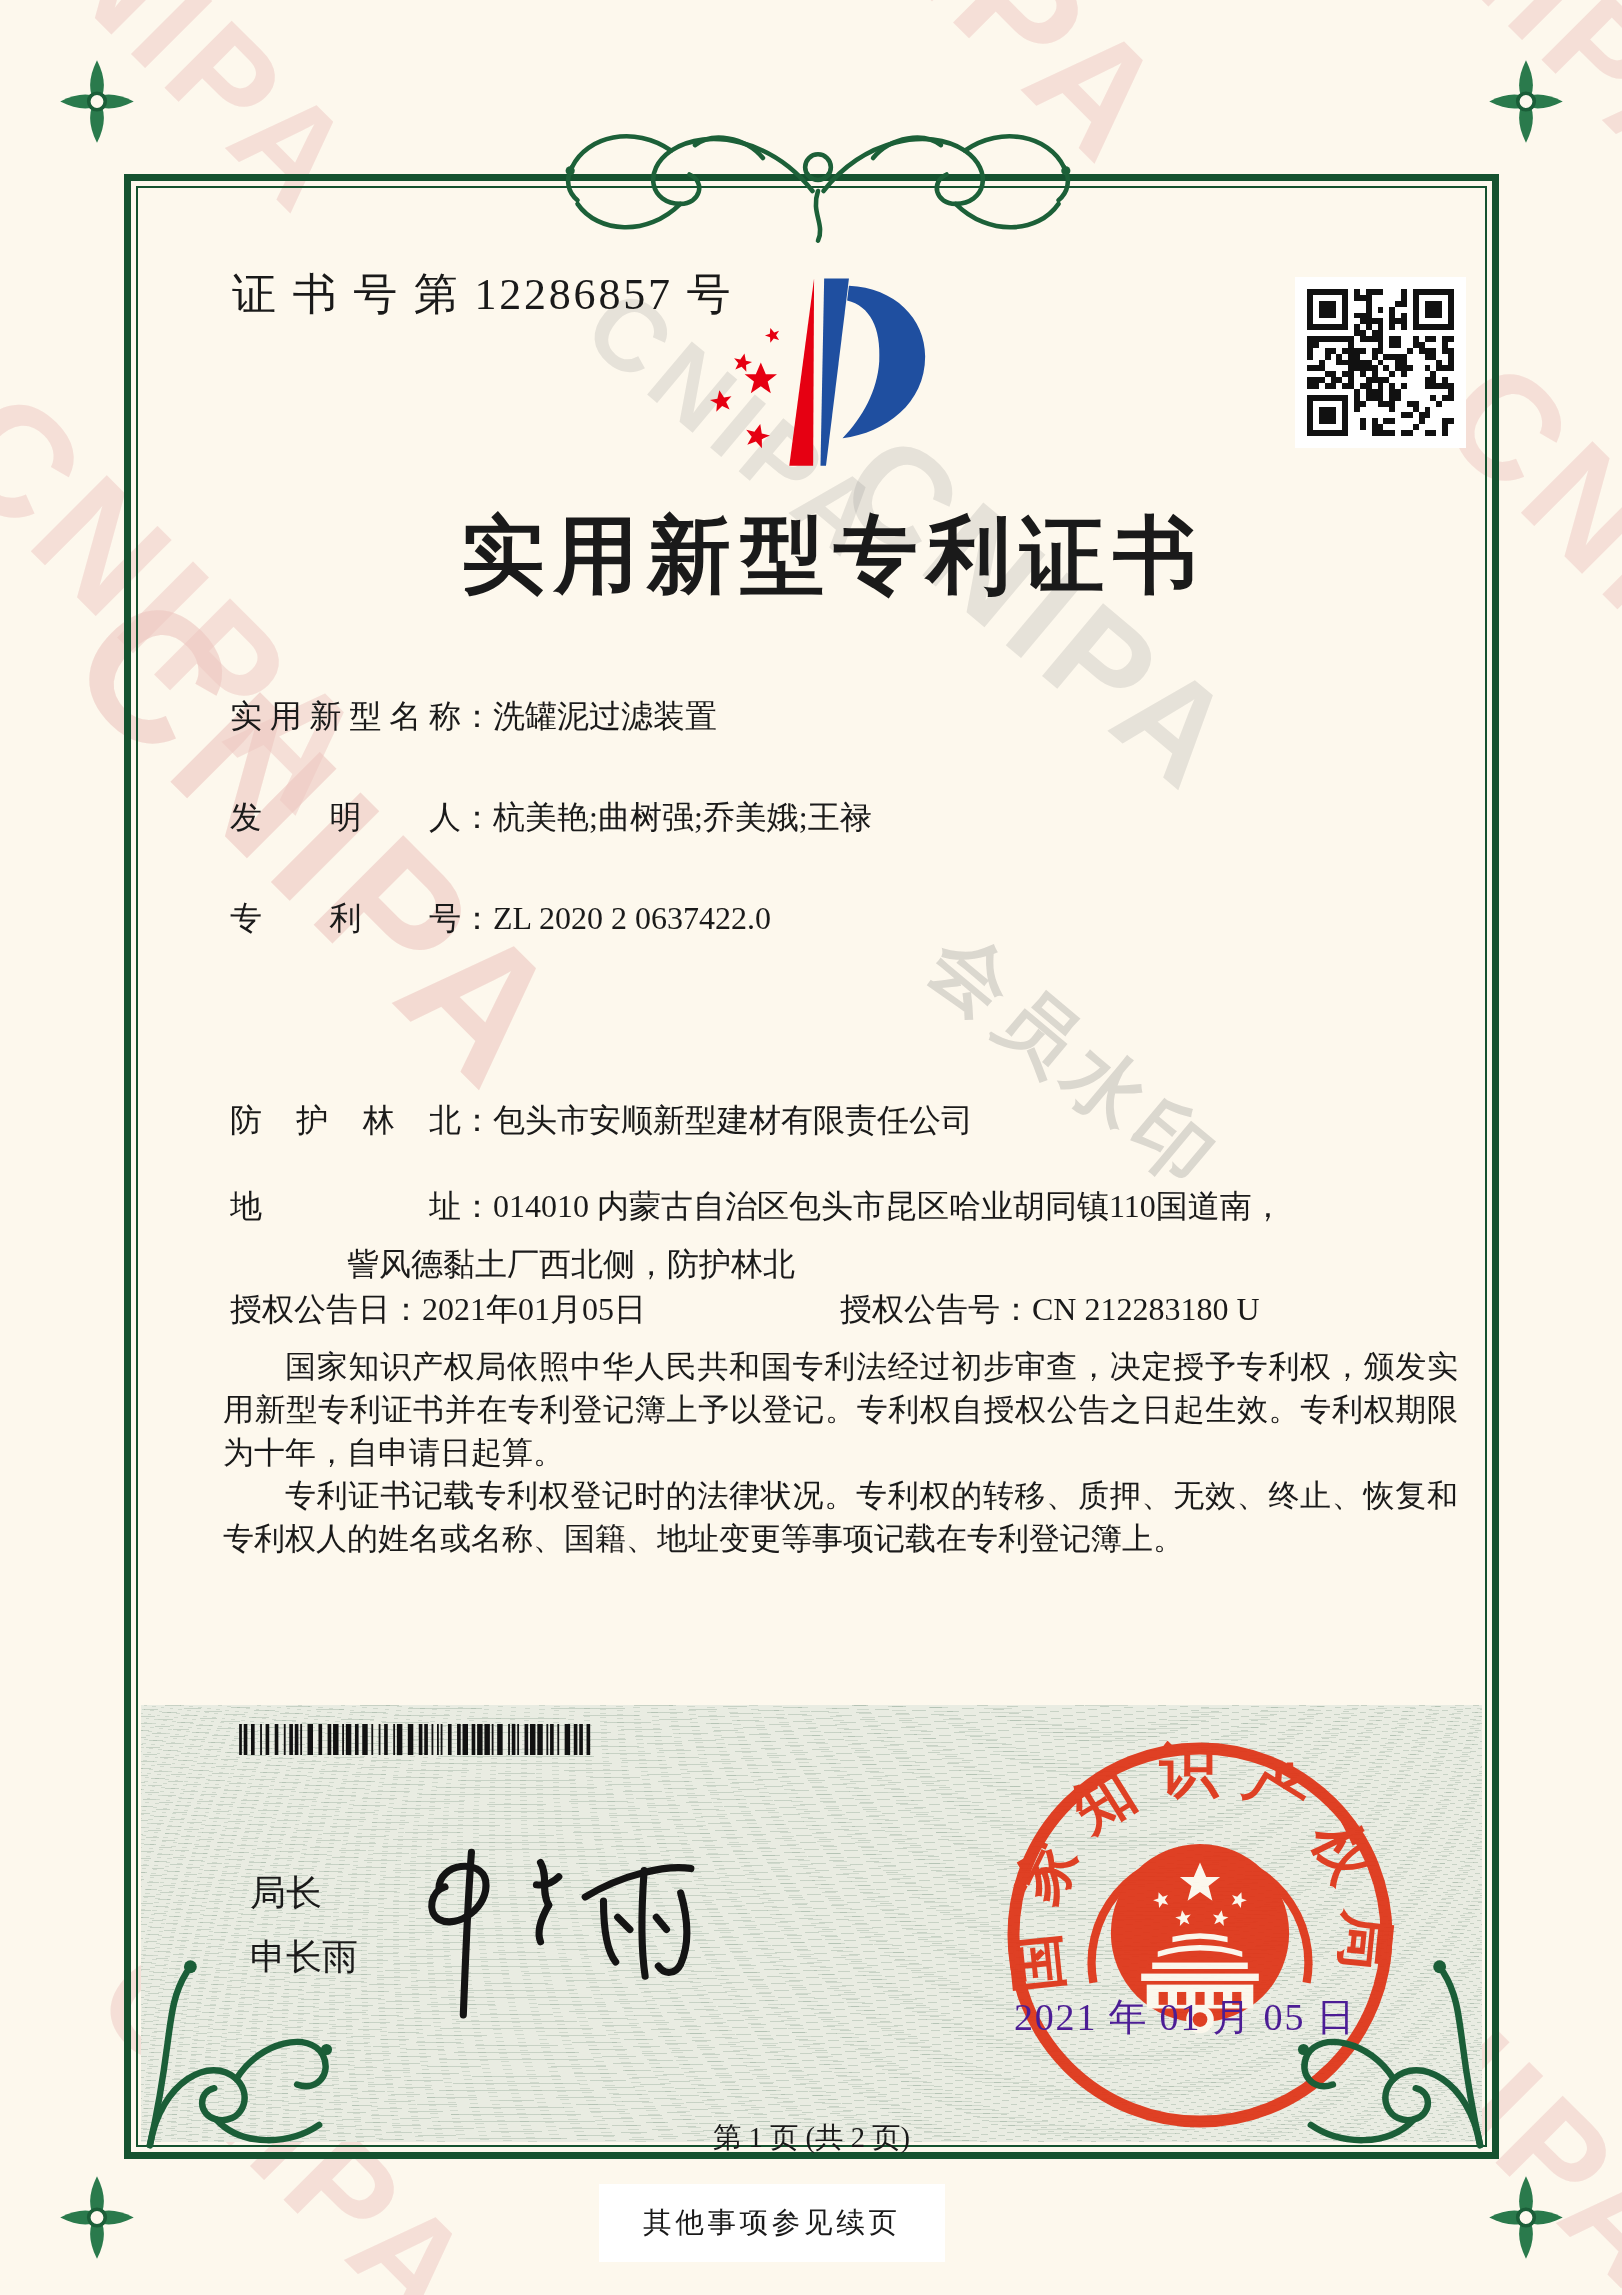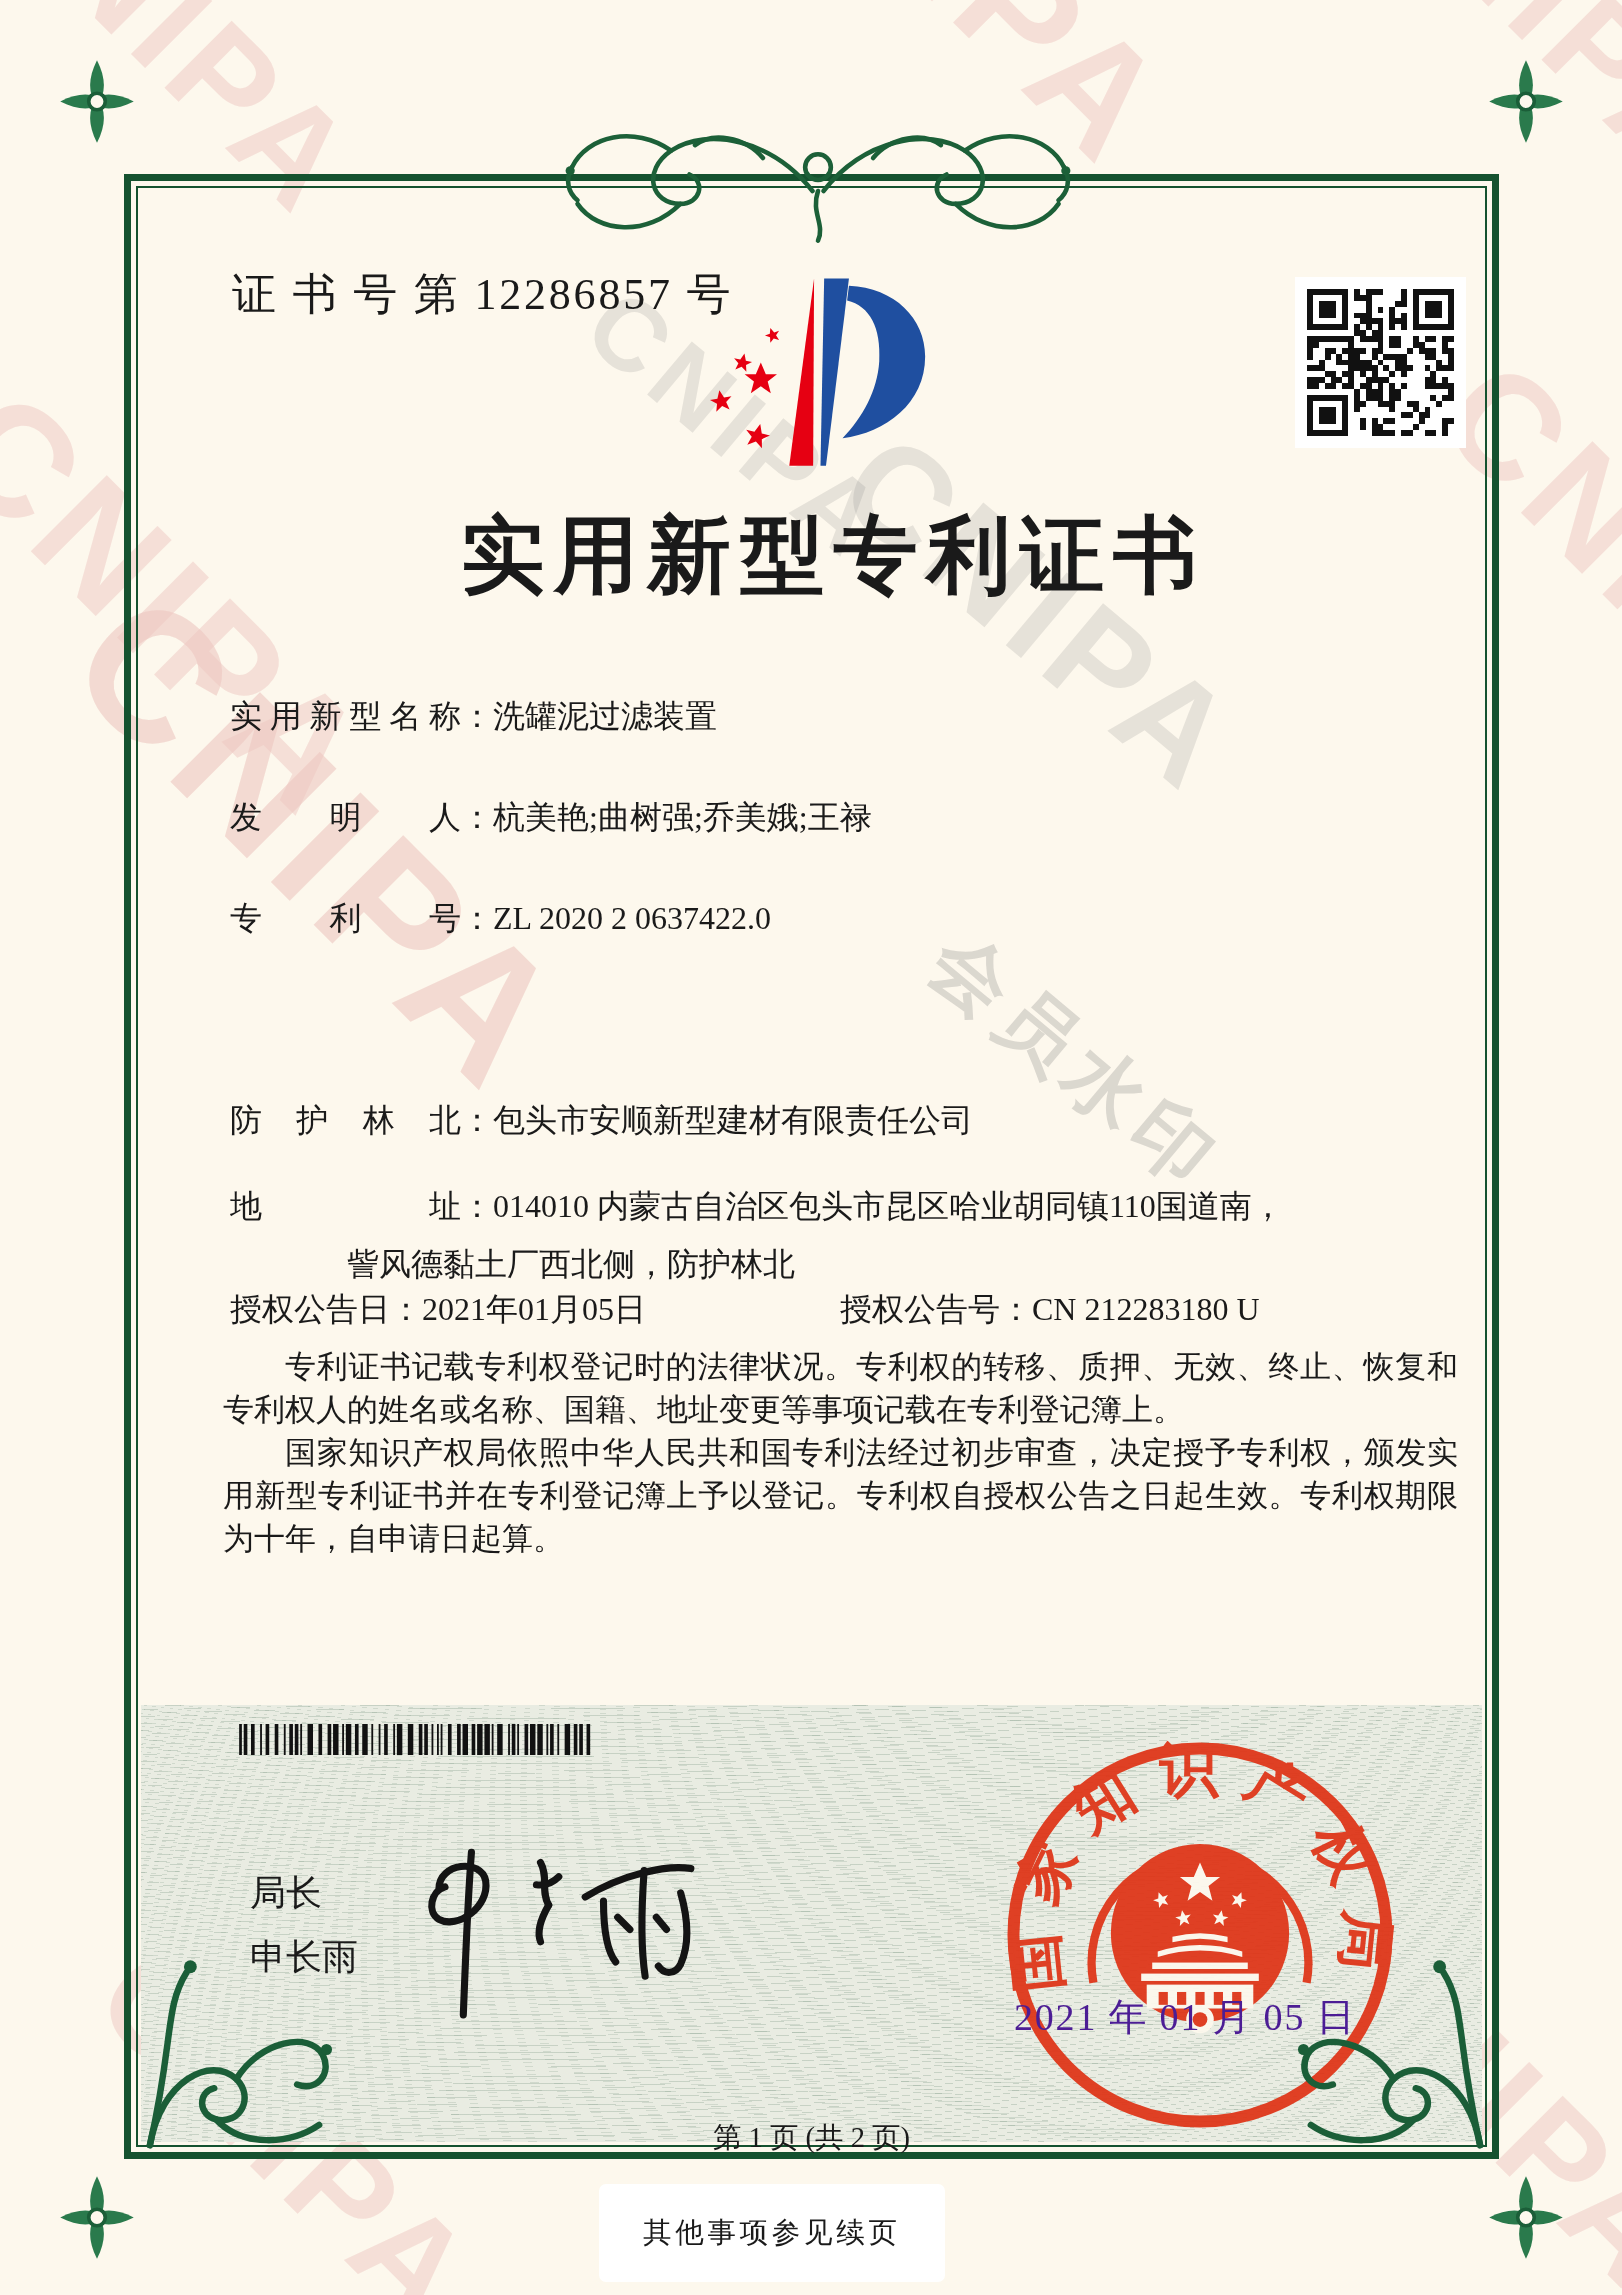--- a/index.html
+++ b/index.html
@@ -42,22 +42,22 @@
   .paras p{margin:0;text-indent:2em;}
   
   .barcode{position:absolute;left:107px;top:1543px;z-index:3;}
   .sig-label{position:absolute;left:119px;font-size:36px;z-index:3;
              font-family:"Liberation Sans","DejaVu Sans",sans-serif;font-weight:500;}
   .signature{position:absolute;left:271px;top:1651px;z-index:3;}
   .seal{position:absolute;left:865px;top:1550px;width:408px;height:408px;z-index:3;}
   .seal-date{position:absolute;left:883px;top:1811px;width:404px;font-size:38px;
              letter-spacing:1.8px;color:#4c1d95;z-index:5;white-space:nowrap;}
   .pageinfo{position:absolute;left:0;width:100%;top:1927px;text-align:center;font-size:28.5px;z-index:3;margin-top:11px;}
-  .cont-box{position:absolute;left:599px;top:2184px;background:#ffffff;padding:30px 44px;
-            font-size:28.5px;z-index:3;letter-spacing:3.7px;border-radius:7px;}
+  .cont-box{position:absolute;left:599px;top:2184px;background:#ffffff;padding:20px 44px;
+            font-size:28.5px;z-index:3;letter-spacing:3.7px;}
   .corner-mark{position:absolute;z-index:2;}
 </style>
 </head>
 <body>
 
 <svg width="0" height="0" style="position:absolute">
   <defs>
     <path id="st" d="M0,-10 L2.94,-3.09 L9.51,-3.09 L4.05,1.18 L5.88,8.09 L0,4 L-5.88,8.09 L-4.05,1.18 L-9.51,-3.09 L-2.94,-3.09 Z"></path>
     <g id="cornerflourish" fill="none" stroke="#1b5e38" stroke-width="7" stroke-linecap="round">
       <path d="M14 210 C 26 140 80 112 108 138 C 128 158 112 188 86 182 C 66 177 66 152 84 148"></path>
@@ -386,22 +386,22 @@
   <div class="row" style="top:1006px">
     <div><span class="lbl j">地址</span><span>：</span><span>014010 内蒙古自治区包头市昆区哈业胡同镇110国道南，</span></div>
     <div class="addr2">訾风德黏土厂西北侧，防护林北</div>
   </div>
   <div class="row" style="top:1109px">
     <span>授权公告日</span><span>：</span><span>2021年01月05日</span>
     <span style="position:absolute;left:610px"><span>授权公告号</span><span>：</span><span>CN 212283180 U</span></span>
   </div>
 
   <div class="paras">
+    <p>国家知识产权局依照中华人民共和国专利法经过初步审查，决定授予专利权，颁发实用新型专利证书并在专利登记簿上予以登记。专利权自授权公告之日起生效。专利权期限为十年，自申请日起算。</p>
     <p>专利证书记载专利权登记时的法律状况。专利权的转移、质押、无效、终止、恢复和专利权人的姓名或名称、国籍、地址变更等事项记载在专利登记簿上。</p>
-    <p>国家知识产权局依照中华人民共和国专利法经过初步审查，决定授予专利权，颁发实用新型专利证书并在专利登记簿上予以登记。专利权自授权公告之日起生效。专利权期限为十年，自申请日起算。</p>
   </div>
 
   <svg class="barcode" id="barcode" width="367" height="31" viewBox="0 0 400 34">
       <rect x="0" y="0" width="3" height="34" fill="#111"></rect>
       <rect x="5" y="0" width="4" height="34" fill="#111"></rect>
       <rect x="13" y="0" width="4" height="34" fill="#111"></rect>
       <rect x="23" y="0" width="2" height="34" fill="#111"></rect>
       <rect x="29" y="0" width="4" height="34" fill="#111"></rect>
       <rect x="39" y="0" width="4" height="34" fill="#111"></rect>
       <rect x="49" y="0" width="2" height="34" fill="#111"></rect>

